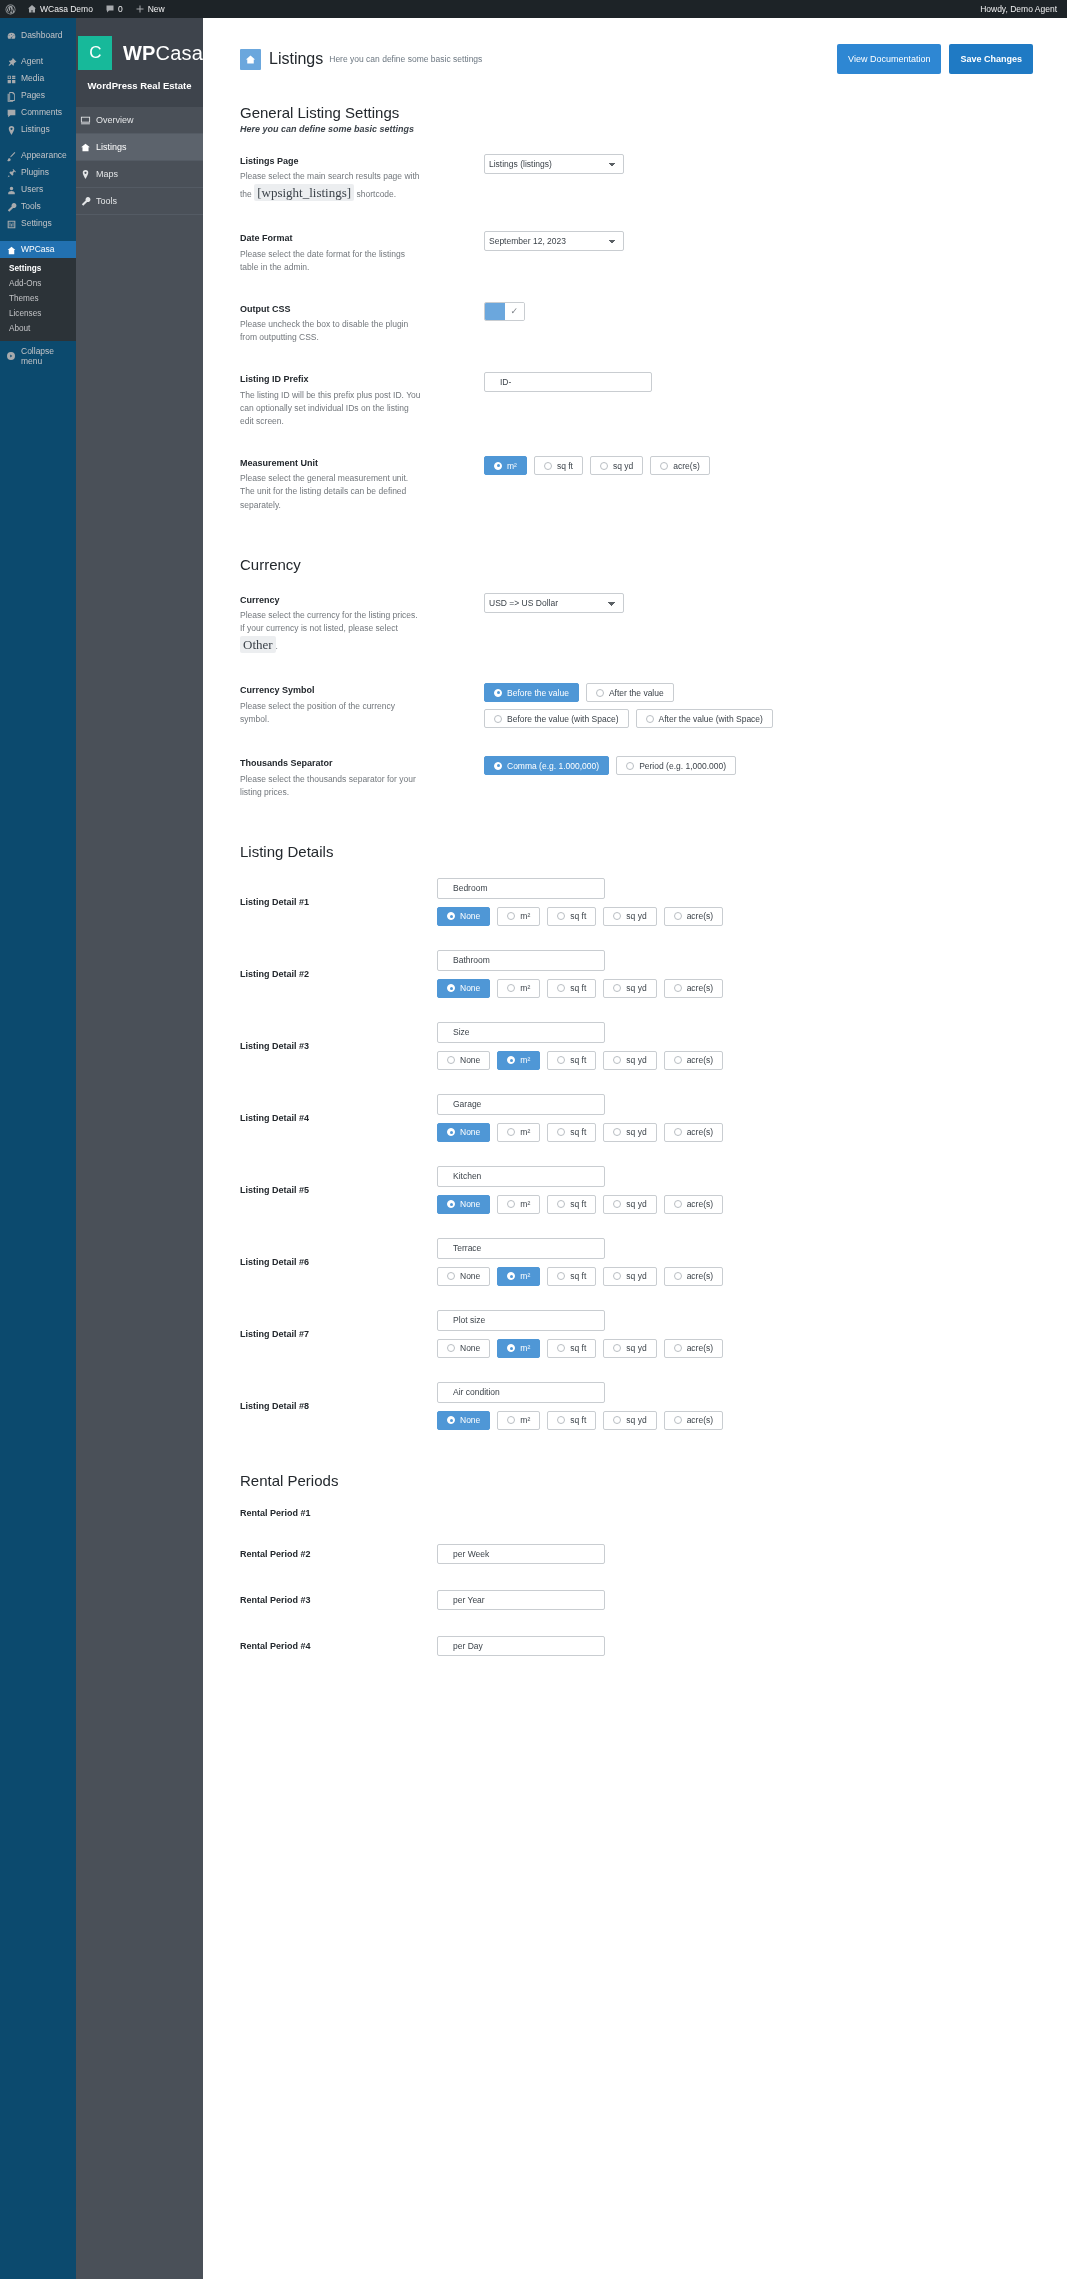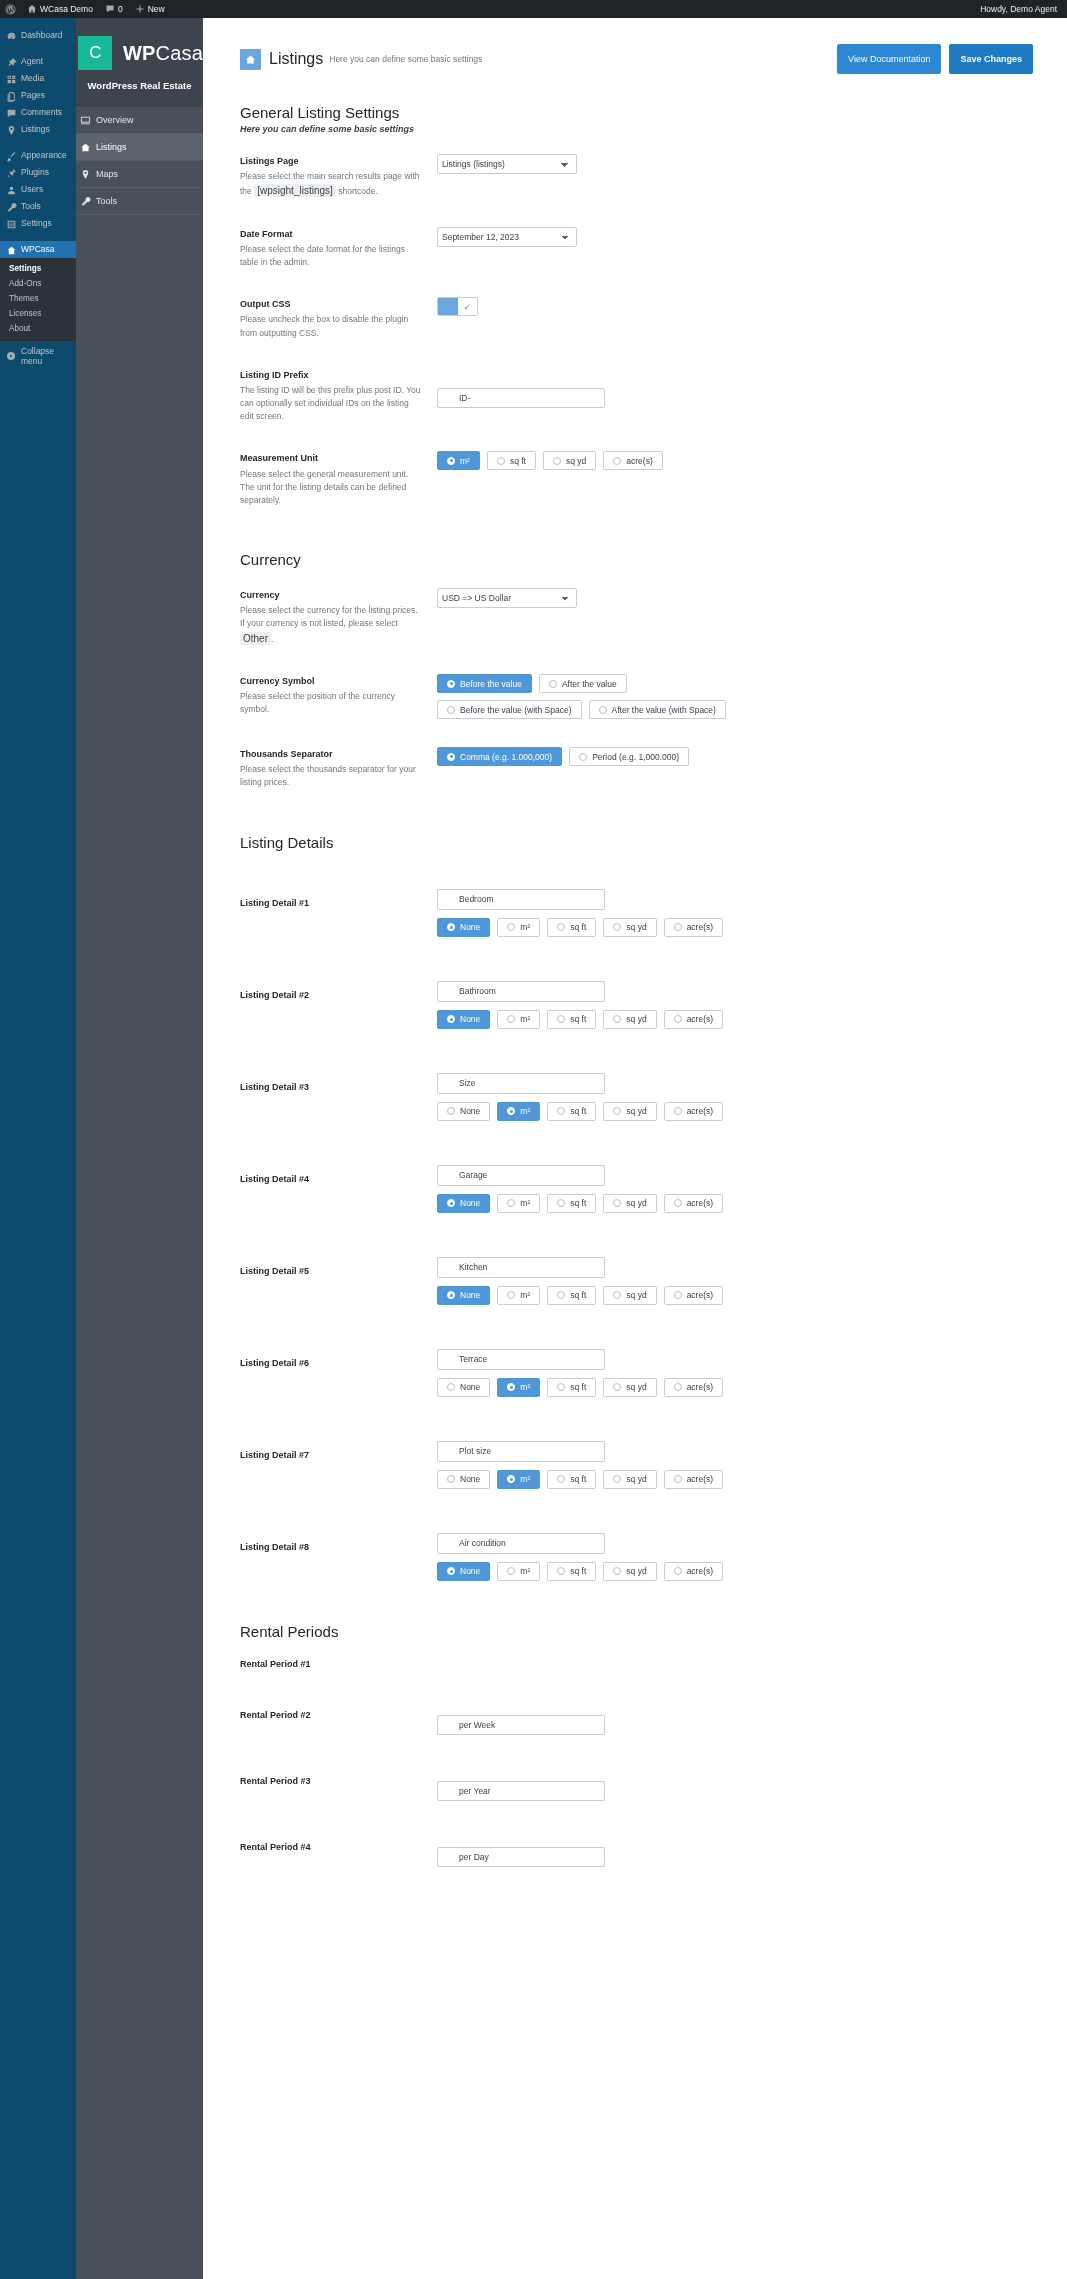--- a/index.html
+++ b/index.html
@@ -89,46 +89,46 @@
     white-space:nowrap;
   }
   .btn.primary { background:#1f7ac4; font-weight:bold; }
 
   .sect-title { font-size:15px; color:#23282d; font-weight:400; padding:0 0 0 0; }
   .sect-sub { font-size:9px; font-style:italic; font-weight:bold; color:#3c434a; margin-top:3px; }
 
   .section { padding:0 34px 0 37px; }
   .sec-head { padding-top:30px; padding-bottom:6px; }
 
-  .row { display:flex; padding:14px 0; align-items:flex-start; }
+  .row { display:flex; padding:14px 0; align-items:flex-start;gap:47px; }
   .row-label { width:197px; flex:0 0 197px; padding-right:14px; padding-top:1px; }
   .rl-title { font-size:9px; font-weight:bold; color:#23282d; line-height:1.35; }
   .rl-desc { font-size:8.5px; color:#72777c; line-height:1.55; margin-top:3px; }
   .code {
-    font-family:Liberation Sans, sans-serif; background:#eceef0; color:#3c434a;
-    font-size:10px; padding:1px 3px; border-radius:2px;
+    font-family:Liberation Serif, serif; background:#eceef0; color:#3c434a;
+    font-size:13px; padding:1px 3px; border-radius:2px;
   }
   .row-field { flex:1; }
 
   select.sel {
     width:140px; height:20px; font-size:8.5px; color:#3c434a;
     border:1px solid #c9cdd1; border-radius:2px; background:#fff;
     padding:0 4px; font-family:"Liberation Sans", sans-serif;
     -webkit-appearance:none; appearance:none;
     background-image:
       linear-gradient(45deg, transparent 50%, #5b6065 50%),
       linear-gradient(135deg, #5b6065 50%, transparent 50%);
     background-position: calc(100% - 11px) 8px, calc(100% - 7px) 8px;
     background-size:4px 4px, 4px 4px;
     background-repeat:no-repeat;
   }
   input.txt {
     width:168px; height:20px; font-size:8.5px; color:#3c434a;
     border:1px solid #c9cdd1; border-radius:2px; background:#fff;
-    padding:0 21px; font-family:"Liberation Sans", sans-serif;margin-top:20px;
+    padding:0 15px; font-family:"Liberation Sans", sans-serif;
   }
   input.txt.detail { width:168px; height:21px; }
 
   
   .toggle {
     display:inline-flex; width:41px; height:19px; border:1px solid #c9cdd1; border-radius:2px; overflow:hidden;
   }
   .toggle .on { width:20px; background:#6ba7dd; }
   .toggle .off {
     width:20px; background:#fff; display:flex; align-items:center; justify-content:center;

